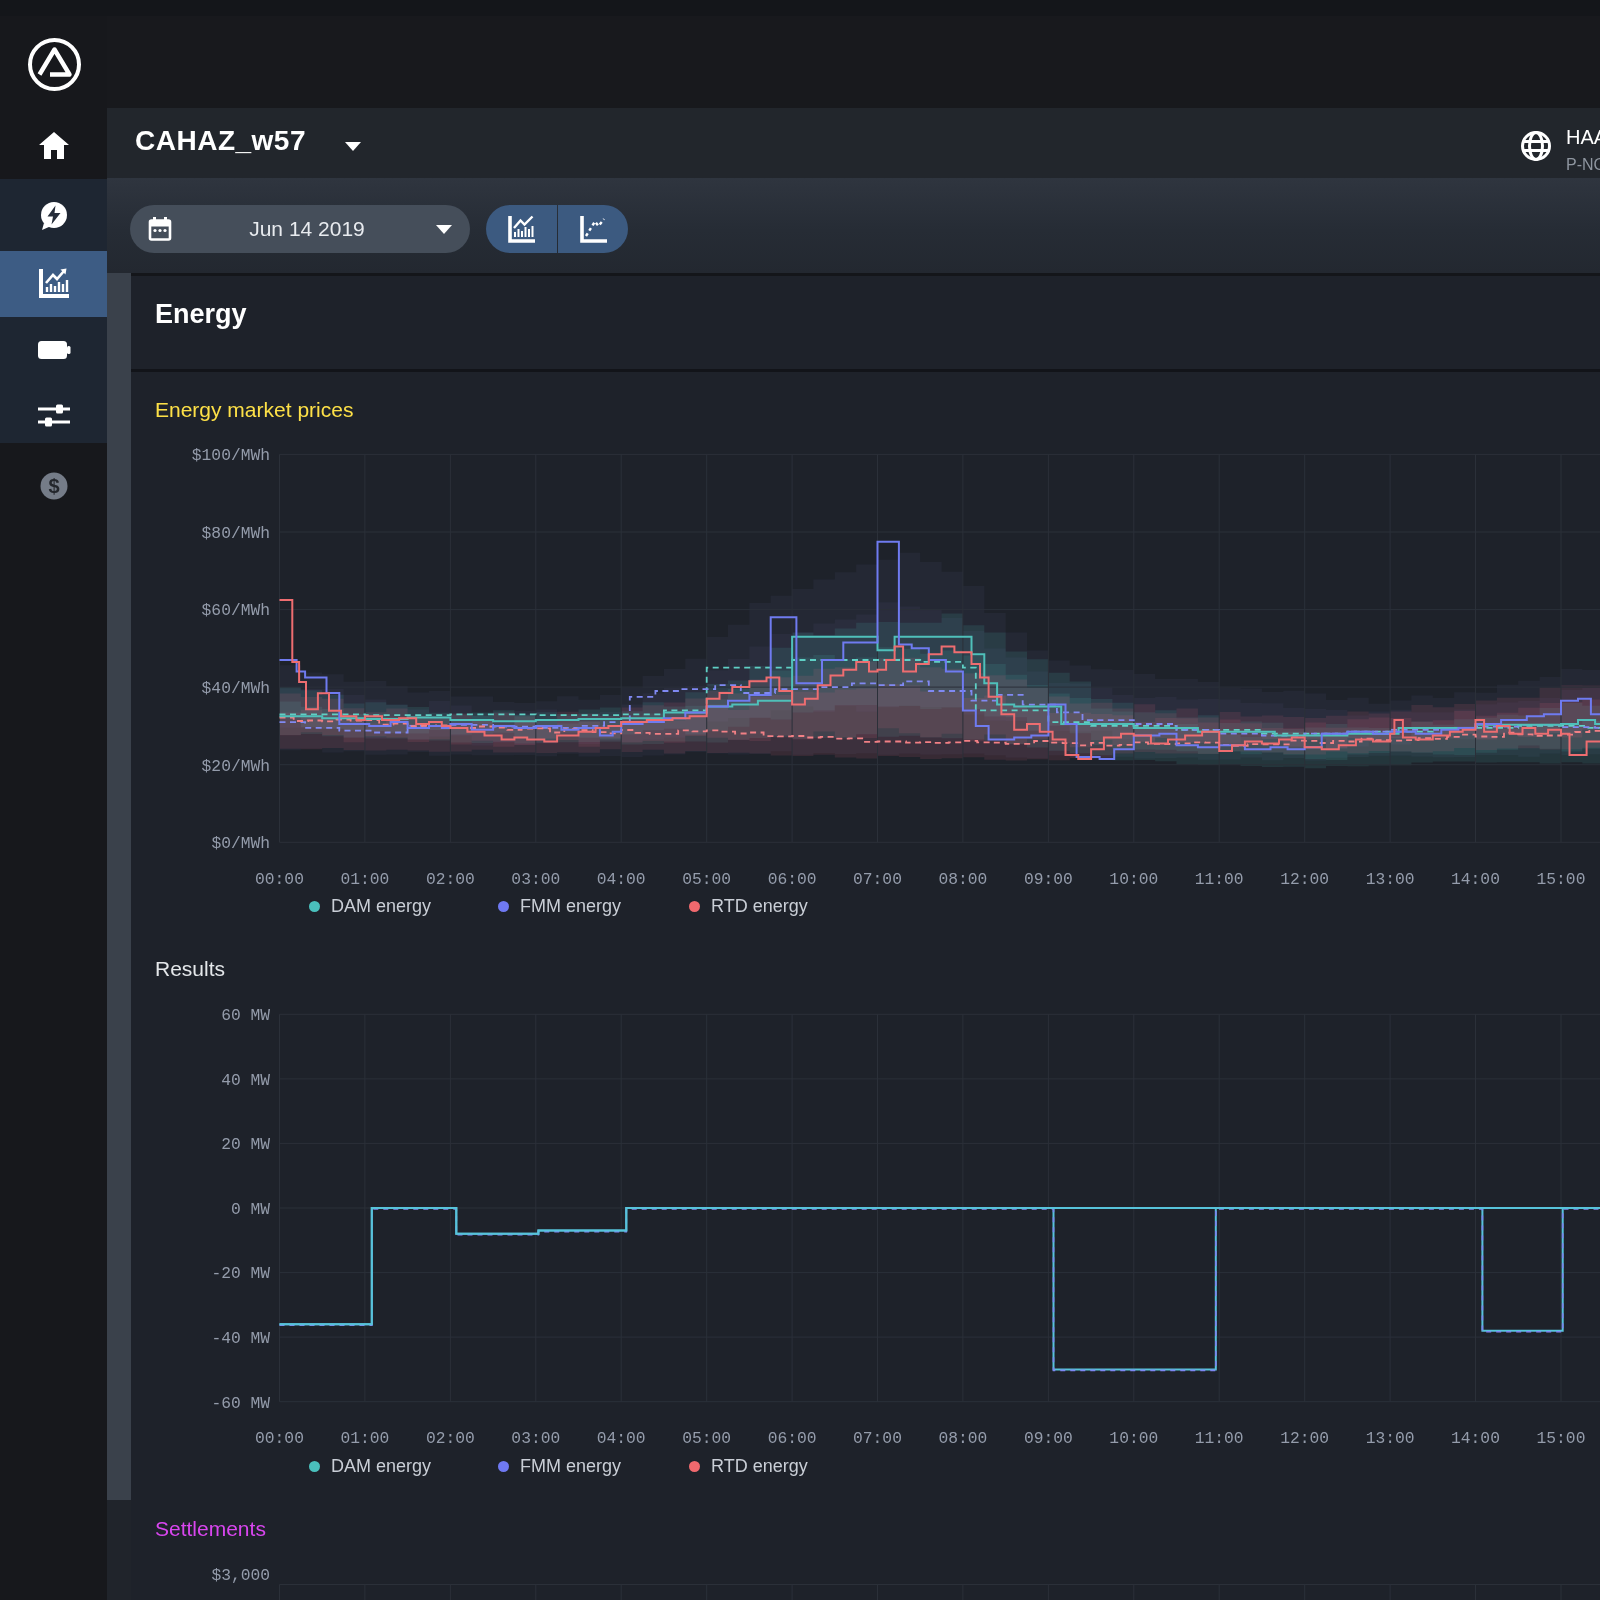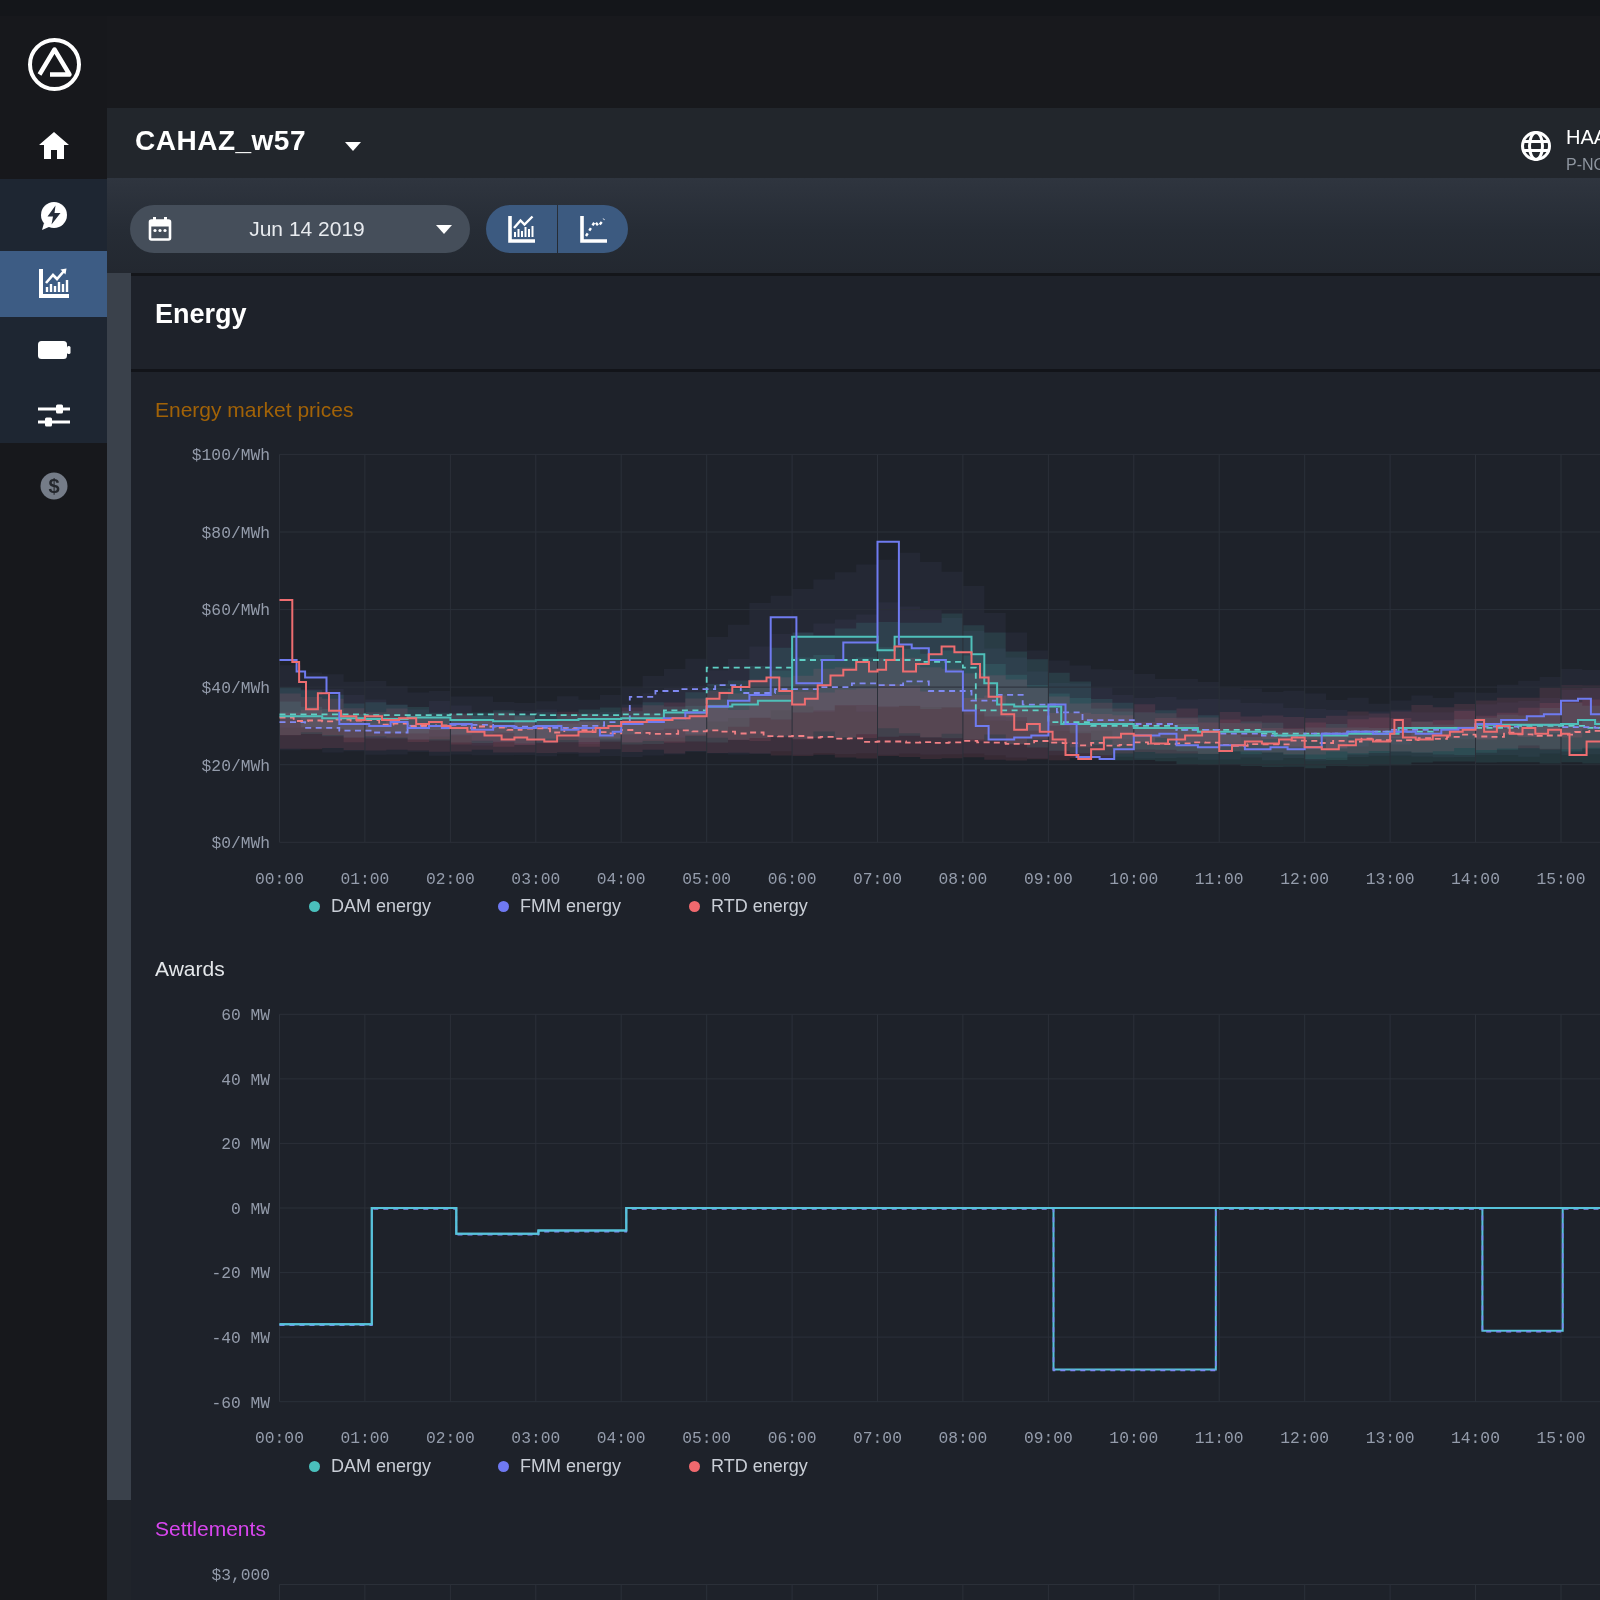--- a/index.html
+++ b/index.html
@@ -59,22 +59,22 @@
       </div>
 </div>
 
 <div class="abs" style="left:107px;top:257px;width:24px;height:1343px;background:#20242b;z-index:7"></div>
 <div class="abs" style="left:107px;top:257px;width:24px;height:1227px;background:#3a414b;z-index:7"></div>
 
 <div class="abs" style="left:131px;top:260px;width:1469px;height:1340px;background:#1e222a;z-index:2"></div>
 <div class="abs" style="left:131px;top:353px;width:1469px;height:3px;background:#121419;z-index:3"></div>
 
 <div class="abs" style="left:155px;top:283px;font-size:27px;font-weight:bold;color:#fff;z-index:6">Energy</div>
-<div class="abs" style="left:155px;top:382px;font-size:21px;color:#a16207;z-index:6">Energy market prices</div>
-<div class="abs" style="left:155px;top:941px;font-size:21px;color:#e4e7ea;z-index:6">Awards</div>
+<div class="abs" style="left:155px;top:382px;font-size:21px;color:#fde047;z-index:6">Energy market prices</div>
+<div class="abs" style="left:155px;top:941px;font-size:21px;color:#e4e7ea;z-index:6">Results</div>
 <div class="abs" style="left:155px;top:1501px;font-size:21px;color:#d946ef;z-index:6">Settlements</div>
 
 <div style="position:absolute;left:0;top:880px;width:1600px;height:22px;z-index:6;font-size:18px;color:#c9ced6">
 <span style="position:absolute;left:309px;top:5px;width:11px;height:11px;border-radius:50%;background:#4ac0bd"></span>
 <span style="position:absolute;left:331px;top:0px">DAM energy</span>
 <span style="position:absolute;left:498px;top:5px;width:11px;height:11px;border-radius:50%;background:#6f79f2"></span>
 <span style="position:absolute;left:520px;top:0px">FMM energy</span>
 <span style="position:absolute;left:689px;top:5px;width:11px;height:11px;border-radius:50%;background:#f0696e"></span>
 <span style="position:absolute;left:711px;top:0px">RTD energy</span>
 </div>

